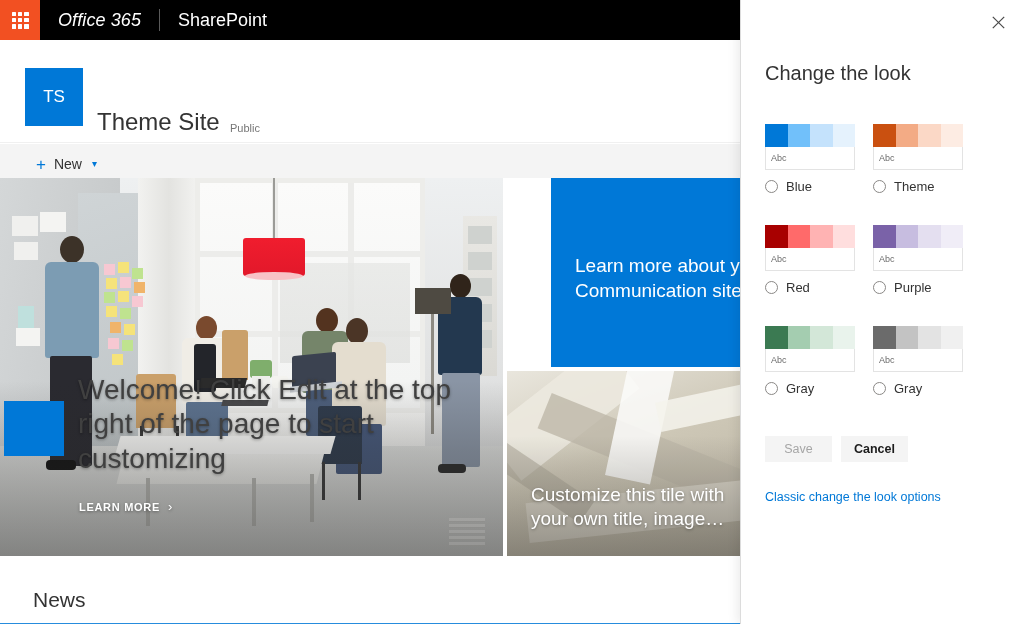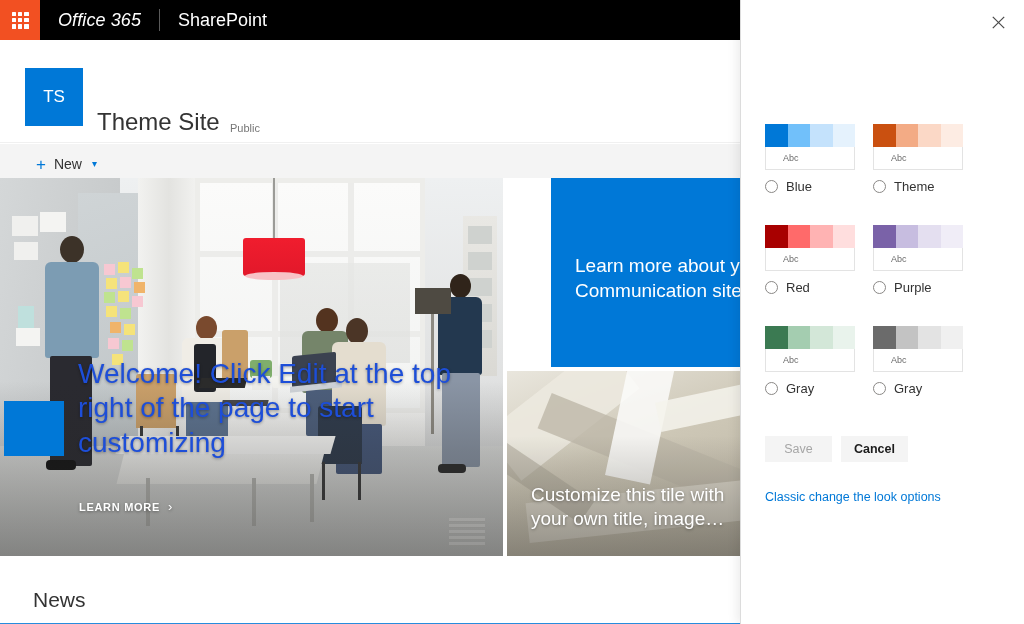--- a/index.html
+++ b/index.html
@@ -129,22 +129,22 @@
   .books i { position: absolute; left: 0; width: 36px; height: 4px; background: #e9e9e6; border-bottom: 1px solid #cfcfcb; }
 
   .hero-gradient {
     position: absolute; left: 0; bottom: 0; width: 100%; height: 175px;
     background: linear-gradient(to bottom, rgba(30,30,30,0) 0%, rgba(40,40,40,.22) 40%, rgba(40,40,40,.45) 100%);
   }
   .hero-accent {
     position: absolute; left: 4px; bottom: 100px; width: 60px; height: 55px; background: #0078d7;
   }
   .hero-title {
-    position: absolute; left: 78px; bottom: 96px; width: 410px;
-    color: #1d4ed8; font-size: 28px; font-weight: 400; line-height: 1.23;
+    position: absolute; left: 78px; bottom: 80px; width: 410px;
+    color: #404040; font-size: 28px; font-weight: 400; line-height: 1.23;
     text-shadow: 0 1px 3px rgba(0,0,0,.35);
   }
   .hero-cta {
     position: absolute; left: 79px; bottom: 42px;
     color: #ffffff; font-size: 11px; font-weight: bold; letter-spacing: .7px;
     display: flex; align-items: center; gap: 8px; cursor: pointer;
     text-shadow: 0 1px 3px rgba(0,0,0,.4);
   }
   .hero-cta .arr { font-size: 13px; font-weight: 400; }
 
@@ -205,21 +205,21 @@
   .theme-grid {
     position: absolute; left: 24px; top: 124px; width: 216px;
     display: grid; grid-template-columns: 90px 90px; column-gap: 18px; row-gap: 31px;
   }
   .theme-card { width: 90px; cursor: pointer; }
   .sw-strip { display: flex; width: 90px; height: 23px; }
   .sw-strip i { flex: 1 1 0; display: block; }
   .sw-abc {
     width: 90px; height: 23px; background: #ffffff;
     border: 1px solid #e3e3e3; border-top: 0;
-    font-size: 9px; color: #6c6c6c; padding-left: 17px; line-height: 22px;
+    font-size: 9px; color: #6c6c6c; padding-left: 5px; line-height: 22px;
   }
   .theme-radio {
     margin-top: 9px; display: flex; align-items: center; gap: 8px;
     font-size: 13px; color: #333333;
   }
   .radio-dot {
     width: 13px; height: 13px; border: 1px solid #8a8886; border-radius: 50%;
     background: #ffffff; flex: 0 0 13px;
   }
   .panel-actions { position: absolute; left: 764px; top: 436px; display: flex; gap: 9px; align-items: center; }
@@ -428,20 +428,21 @@
   </div>
 
   <div class="panel">
     <button class="panel-close" aria-label="Close">
       <svg width="13" height="13" viewBox="0 0 13 13" aria-hidden="true">
         <line x1="0.8" y1="0.8" x2="12.2" y2="12.2" stroke="#4a4a4a" stroke-width="1.2"></line>
         <line x1="12.2" y1="0.8" x2="0.8" y2="12.2" stroke="#4a4a4a" stroke-width="1.2"></line>
       </svg>
     </button>
 
+    <div class="panel-title">Change the look</div>
 
     <div class="theme-grid">
 
       <div class="theme-card">
         <div class="sw-strip">
           <i style="background:#0078d7"></i>
             <i style="background:#71c0fa"></i>
             <i style="background:#c4e2fc"></i>
             <i style="background:#e5f2fd"></i>
         </div>

